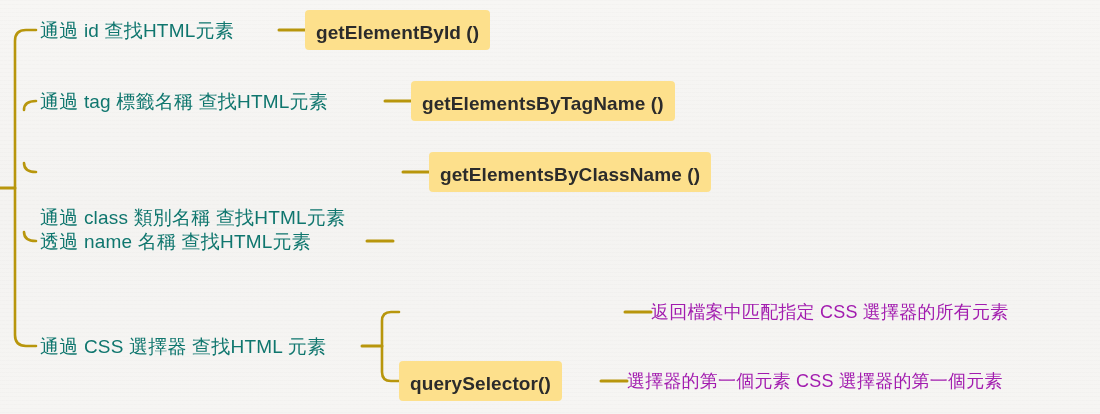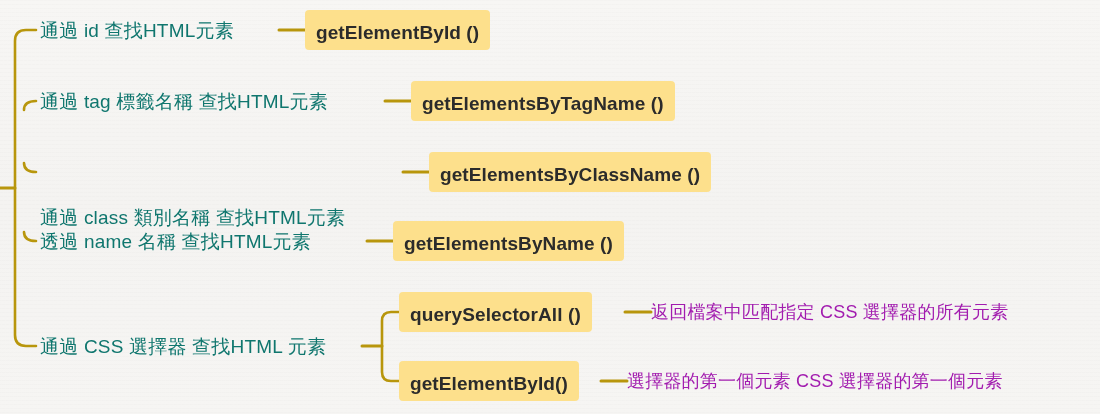--- a/index.html
+++ b/index.html
@@ -105,23 +105,21 @@
   <div class="node-label" style="left:40px; top:30px;">通過 id 查找HTML元素</div>
   <div class="chip" style="left:305px; top:30px;">getElementById ()</div>
 
   <div class="node-label" style="left:40px; top:101px;text-align:center;">通過 tag 標籤名稱 查找HTML元素</div>
   <div class="chip" style="left:411px; top:101px;">getElementsByTagName ()</div>
 
   <div class="node-label" style="left:40px; top:172px;margin-top:45px;">通過 class 類別名稱 查找HTML元素</div>
   <div class="chip" style="left:429px; top:172px;">getElementsByClassName ()</div>
 
   <div class="node-label" style="left:40px; top:241px;">透過 name 名稱 查找HTML元素</div>
-  <div class="chip" style="left:393px; top:241px;">getElementsByName ()</div>
 
   <div class="node-label" style="left:40px; top:346px;">通過 CSS 選擇器 查找HTML 元素</div>
 
-  <div class="chip" style="left:399px; top:312px;">querySelectorAll ()</div>
   <div class="desc" style="left:651px; top:312px;">返回檔案中匹配指定 CSS 選擇器的所有元素</div>
 
-  <div class="chip" style="left:399px; top:381px;">getElementById()</div>
+  <div class="chip" style="left:399px; top:381px;">querySelector()</div>
   <div class="desc" style="left:627px; top:381px;">選擇器的第一個元素 CSS 選擇器的第一個元素</div>
 
 </div>
 
 </body></html>

